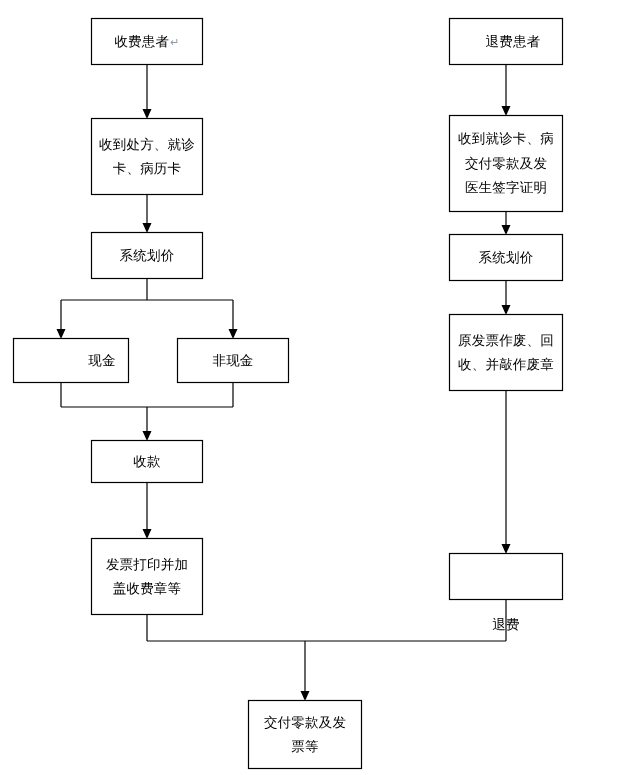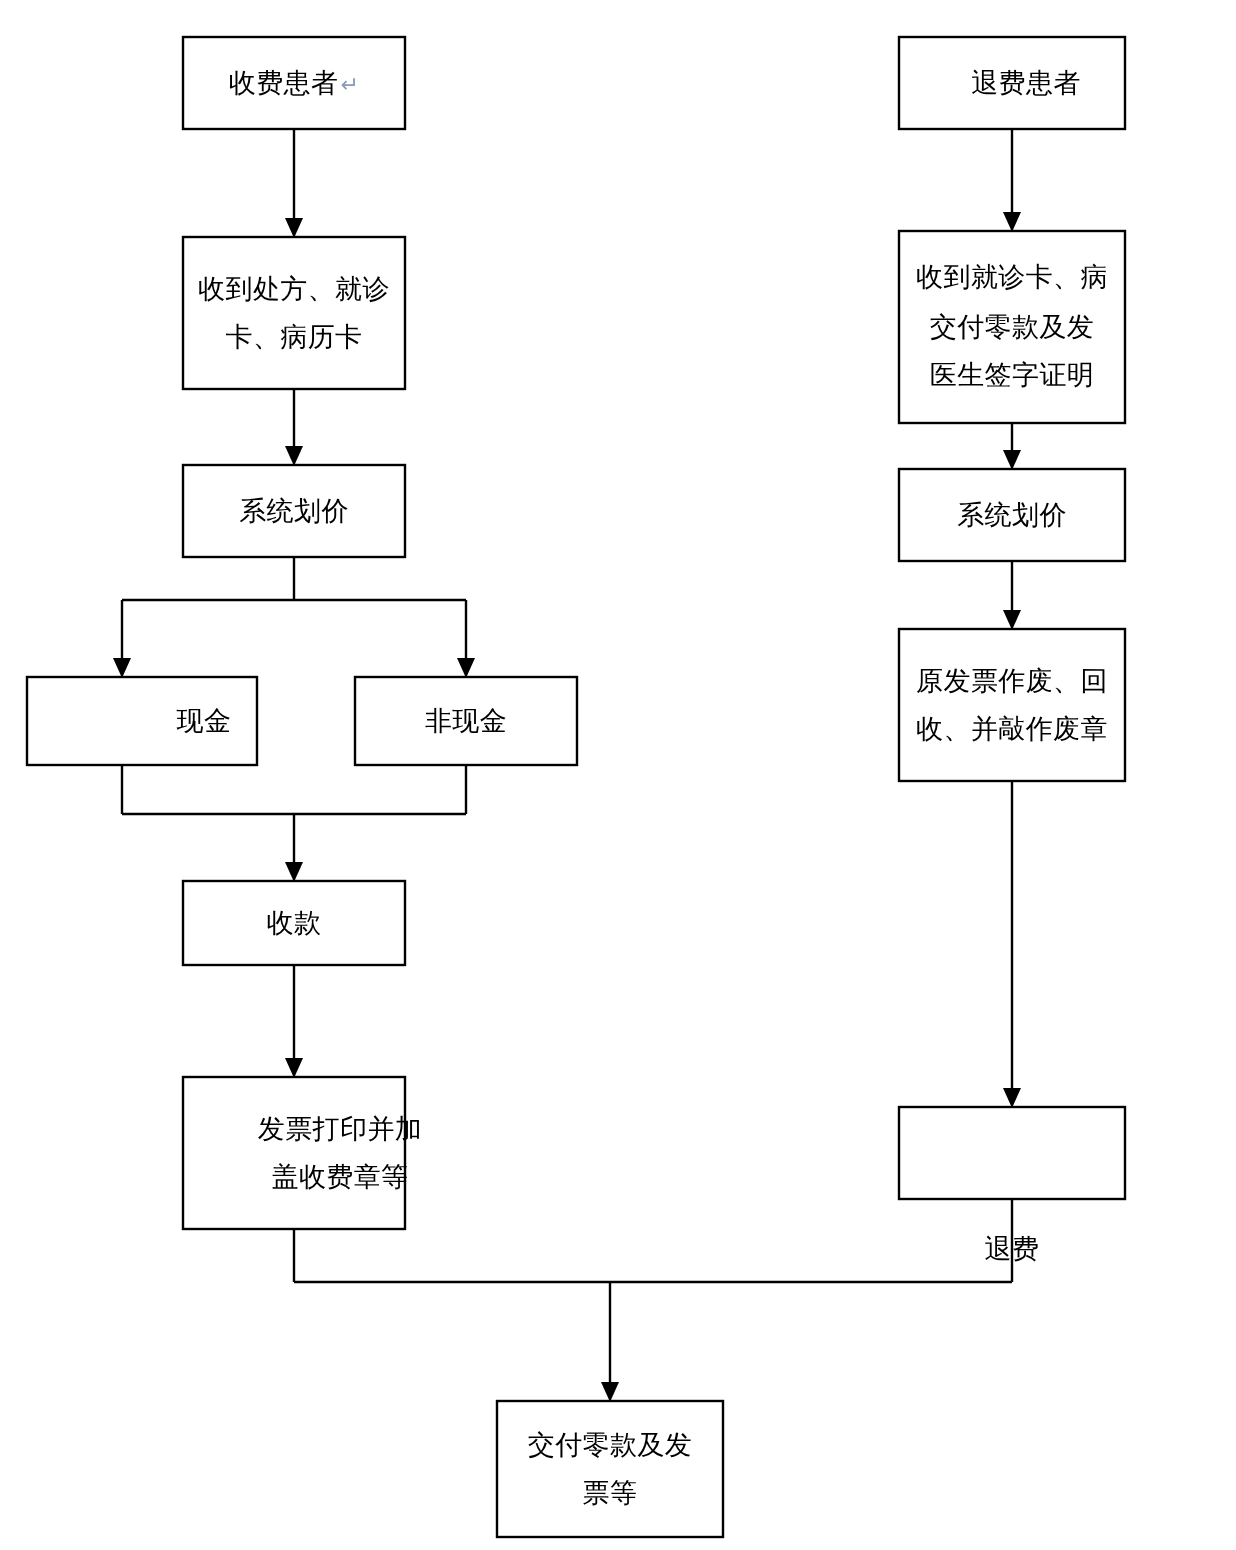--- a/index.html
+++ b/index.html
@@ -172,21 +172,21 @@
   </div>
 
   <div class="node-label" style="left:177px; top:338px; width:112px; height:45px;justify-content:center;">
     <span class="line">非现金</span>
   </div>
 
   <div class="node-label" style="left:91px; top:440px; width:112px; height:43px;">
     <span class="line">收款</span>
   </div>
 
-  <div class="node-label multi" style="left:91px; top:538px; width:112px; height:77px;margin-left:23px;">
+  <div class="node-label multi" style="left:91px; top:538px; width:112px; height:77px;">
     <span class="line">发票打印并加</span>
     <span class="line">盖收费章等</span>
   </div>
 
   <div class="node-label" style="left:449px; top:18px; width:128px; height:47px;">
     <span class="line">退费患者</span>
   </div>
 
   <div class="node-label multi" style="left:449px; top:115px; width:114px; height:97px;">
     <span class="line">收到就诊卡、病</span>

